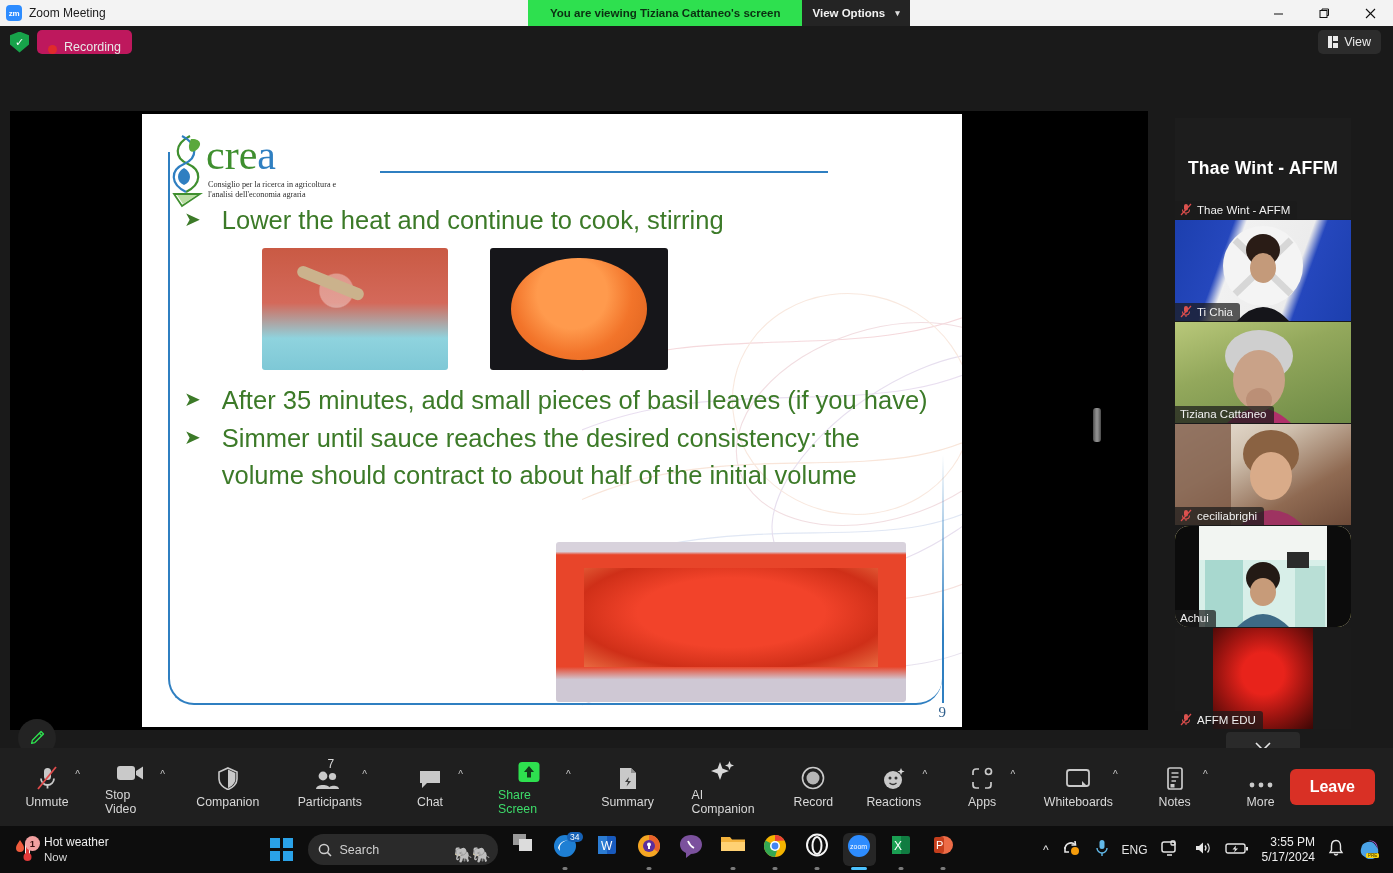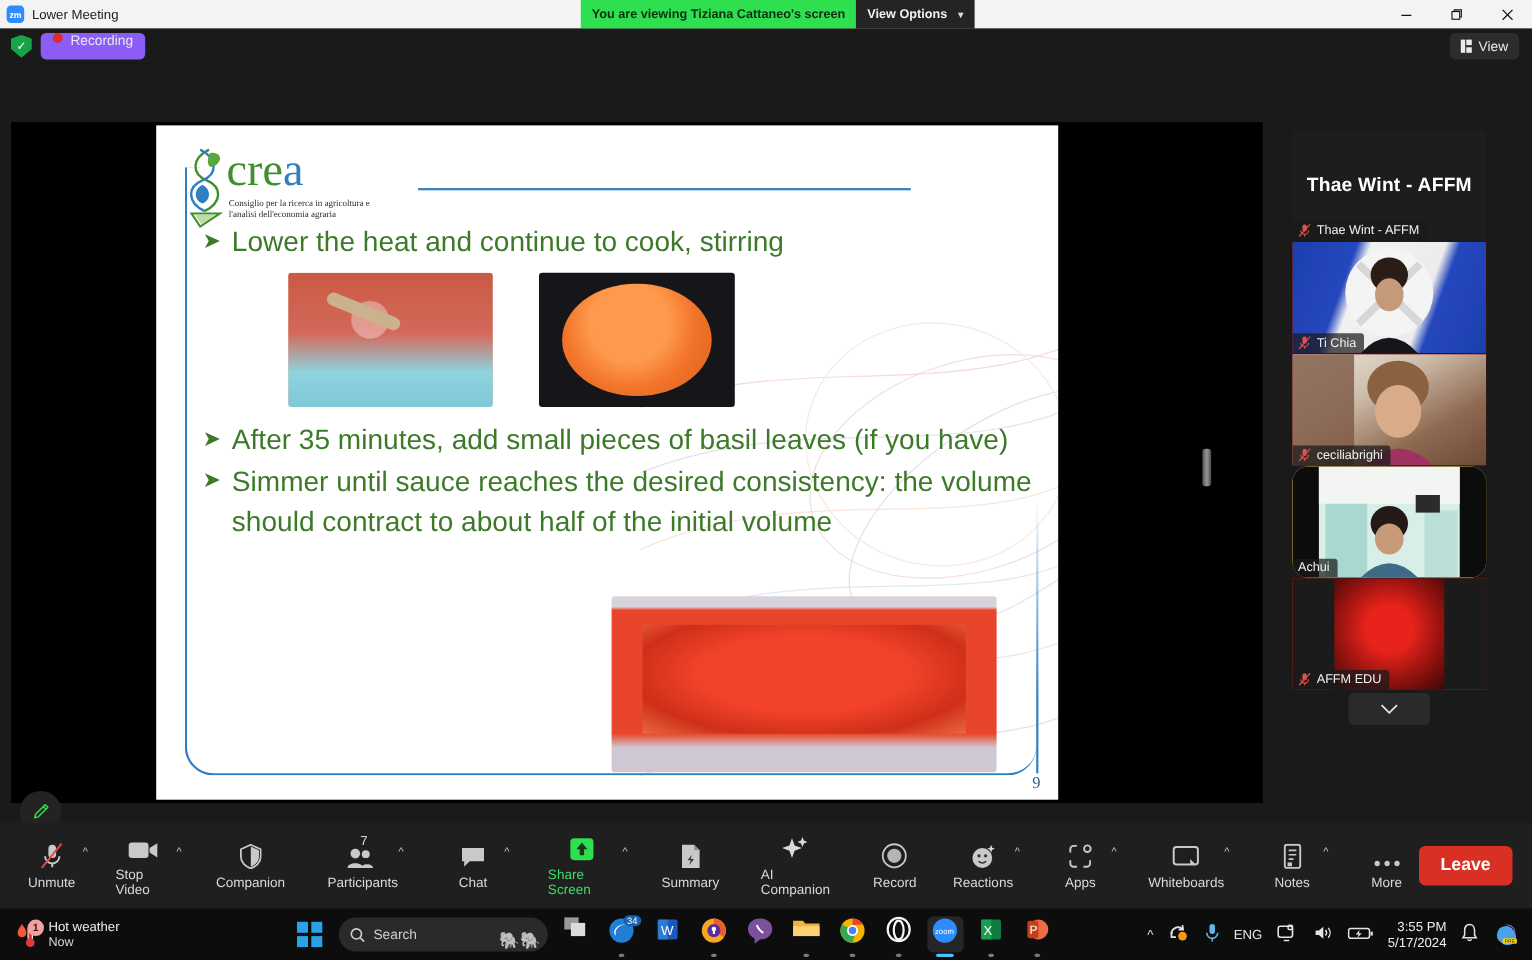--- a/index.html
+++ b/index.html
@@ -19,21 +19,21 @@
   .tb-left { display: flex; align-items: center; gap: 7px; padding-left: 6px; }
   .zoom-logo {
     width: 16px; height: 16px; border-radius: 4px;
     background: #2d8cff; color: #fff; font-size: 8px; font-weight: bold;
     display: flex; align-items: center; justify-content: center; letter-spacing: -0.3px;
   }
   .tb-title { font-size: 12px; color: #1b1b1b; }
   .tb-banner-wrap { position: absolute; left: 528px; top: 0; height: 26px; display: flex; }
   .viewing-banner {
     background: #2ee04f; color: #0b2f12; font-size: 11.5px; font-weight: bold;
-    display: flex; align-items: center; padding: 0 10px; height: 26px;
+    display: flex; align-items: center; padding: 0 22px; height: 26px;
   }
   .view-options {
     background: #242424; color: #f2f2f2; font-size: 11.5px; font-weight: bold;
     display: flex; align-items: center; gap: 10px; padding: 0 10px; height: 26px;
   }
   .view-options .chev { font-size: 9px; opacity: .9; }
   .win-ctrls { position: absolute; right: 0; top: 0; height: 26px; display: flex; }
   .win-btn {
     width: 46px; height: 26px; display: flex; align-items: center; justify-content: center;
     color: #111; font-size: 12px;
@@ -44,21 +44,21 @@
     position: absolute; top: 26px; left: 0; width: 1393px; height: 32px;
     background: #1a1a1a; display: flex; align-items: center; padding: 0 10px;
   }
   .shield {
     width: 19px; height: 21px; background: #17a34a; position: relative; margin-right: 8px;
     clip-path: polygon(50% 0%, 100% 18%, 100% 62%, 50% 100%, 0% 62%, 0% 18%);
     display: flex; align-items: center; justify-content: center;
   }
   .shield .chk { color: #fff; font-size: 11px; line-height: 1; }
   .rec-pill {
-    background: #8b5cf6; border-radius: 5px; height: 24px; display: flex; align-items: flex-start;
+    background: #be185d; border-radius: 5px; height: 24px; display: flex; align-items: flex-end;
     gap: 7px; padding: 0 11px; color: #e8e8e8; font-size: 12.5px;
   }
   .rec-dot { width: 9px; height: 9px; border-radius: 50%; background: #e02b2b; }
   .view-btn {
     position: absolute; right: 12px; top: 4px; height: 24px; background: #2c2c2c;
     border-radius: 5px; display: flex; align-items: center; gap: 6px; padding: 0 10px;
     color: #eaeaea; font-size: 12.5px;
   }
   .view-grid { display: grid; grid-template-columns: 4px 5px; grid-template-rows: 5px 5px;
      gap: 1.5px; }
@@ -97,21 +97,21 @@
   }
   .logo-rule {
     position: absolute; left: 238px; top: 57px; width: 448px; height: 2px; background: #2f7fc1;
   }
   .bullets { position: absolute; left: 42px; top: 88px; width: 760px; }
   .bullet {
     display: flex; gap: 10px; color: #3c7a28; font-size: 25.5px; line-height: 1.42;
     margin-bottom: 2px;
   }
   .bullet .arw { color: #3c7a28; font-size: 20px; line-height: 1.72; flex: 0 0 auto; }
-  .bullet .txt { flex: 1 1 auto; }
+  .bullet .txt { flex: 1 1 auto; margin-left: 11px; }
   .imgrow { display: flex; gap: 42px; margin: 10px 0 12px 78px; }
   .photo { border-radius: 3px; background-size: cover; background-position: center; }
   .photo1 { width: 186px; height: 122px;
     background:
       radial-gradient(circle at 40% 35%, rgba(255,255,255,.35) 0 12%, rgba(0,0,0,0) 13%),
       linear-gradient(to bottom, #c95a44 0%, #d4695a 45%, #8fd3de 74%, #7ec8d6 100%),
       repeating-radial-gradient(circle at 55% 40%, #d8674c 0 4px, #c04f36 4px 8px);
     position: relative; overflow: hidden; }
   .photo1:after { content:""; position:absolute; left:18%; top:24%; width:38%; height:10%;
     background:#cbb28c; border-radius:6px; transform: rotate(22deg); }
@@ -134,21 +134,21 @@
   }
   .annotate-btn {
     position: absolute; left: 18px; top: 719px; width: 38px; height: 38px; border-radius: 50%;
     background: #232323; display: flex; align-items: center; justify-content: center;
   }
   .pen { width: 18px; height: 18px; }
 
   
   .filmstrip { position: absolute; left: 1163px; top: 118px; width: 176px; margin-left: 12px; }
   .tile {
-    position: relative; width: 176px; height: 101px; background: #b91c1c; margin-bottom: 1px;
+    position: relative; width: 176px; height: 101px; background: #8b5cf6; margin-bottom: 1px;
     overflow: hidden;
   }
   .tile.no-video { background: #1d1d1d; display: flex; align-items: center; justify-content: center; }
   .tile.no-video .bigname { color: #fff; font-size: 17.5px; font-weight: bold; letter-spacing: .2px; }
   .tile.active { outline: 3px solid #d7e64a; outline-offset: -3px; border-radius: 14px; }
   .namebar {
     position: absolute; left: 0; bottom: 0; max-width: 100%; display: flex; align-items: center;
     gap: 5px; background: rgba(26,26,26,.72); color: #f0f0f0; font-size: 11.5px;
     padding: 2px 7px 3px 5px; border-top-right-radius: 3px;
   }
@@ -213,21 +213,21 @@
   .clock { text-align: right; line-height: 1.2; font-size: 12px; color: #eee; }
 </style>
 </head>
 <body>
 
 <div class="app">
 
   <div class="titlebar">
     <div class="tb-left">
       <div class="zoom-logo">zm</div>
-      <div class="tb-title">Lower Meeting</div>
+      <div class="tb-title">Zoom Meeting</div>
     </div>
     <div class="tb-banner-wrap">
       <div class="viewing-banner">You are viewing Tiziana Cattaneo's screen</div>
       <div class="view-options">
         <span>View Options</span>
         <span class="chev">▾</span>
       </div>
     </div>
     <div class="win-ctrls">
       <div class="win-btn">
@@ -365,20 +365,33 @@
         <svg class="mic-muted" viewBox="0 0 12 13">
           <rect x="4" y="1" width="4" height="6.5" rx="2" fill="#d9534f"></rect>
           <path d="M2.5 6.5 a3.5 3.5 0 0 0 7 0" fill="none" stroke="#d9534f" stroke-width="1.1"></path>
           <line x1="6" y1="10" x2="6" y2="12" stroke="#d9534f" stroke-width="1.1"></line>
           <line x1="1" y1="12" x2="11" y2="1" stroke="#e04b4b" stroke-width="1.2"></line>
         </svg>
         <span>Ti Chia</span>
       </div>
     </div>
 
+    <div class="tile">
+      <div class="vidbg" style="background:linear-gradient(160deg,#b9c87a 0%,#93a85c 40%,#6d8a45 100%);">
+        <svg width="176" height="101" viewBox="0 0 176 101" style="position:absolute;inset:0">
+          <ellipse cx="84" cy="34" rx="34" ry="26" fill="#cfcfcf"></ellipse>
+          <ellipse cx="84" cy="58" rx="26" ry="30" fill="#c9a288"></ellipse>
+          <path d="M52 101 q32 -30 64 0 Z" fill="#b0306a"></path>
+          <ellipse cx="84" cy="78" rx="13" ry="12" fill="#bb8f76"></ellipse>
+        </svg>
+      </div>
+      <div class="namebar">
+        <span>Tiziana Cattaneo</span>
+      </div>
+    </div>
 
     <div class="tile">
       <div class="vidbg" style="background:linear-gradient(150deg,#efe7dd 0%,#cfc0ae 35%,#8f6a52 70%,#6d4a38 100%);">
         <svg width="176" height="101" viewBox="0 0 176 101" style="position:absolute;inset:0">
           <rect x="0" y="0" width="56" height="101" fill="#7c5843" opacity=".8"></rect>
           <ellipse cx="96" cy="30" rx="28" ry="24" fill="#8a6242"></ellipse>
           <ellipse cx="96" cy="52" rx="21" ry="24" fill="#d9ab89"></ellipse>
           <path d="M66 101 q30 -30 62 0 Z" fill="#9e3361"></path>
         </svg>
       </div>

